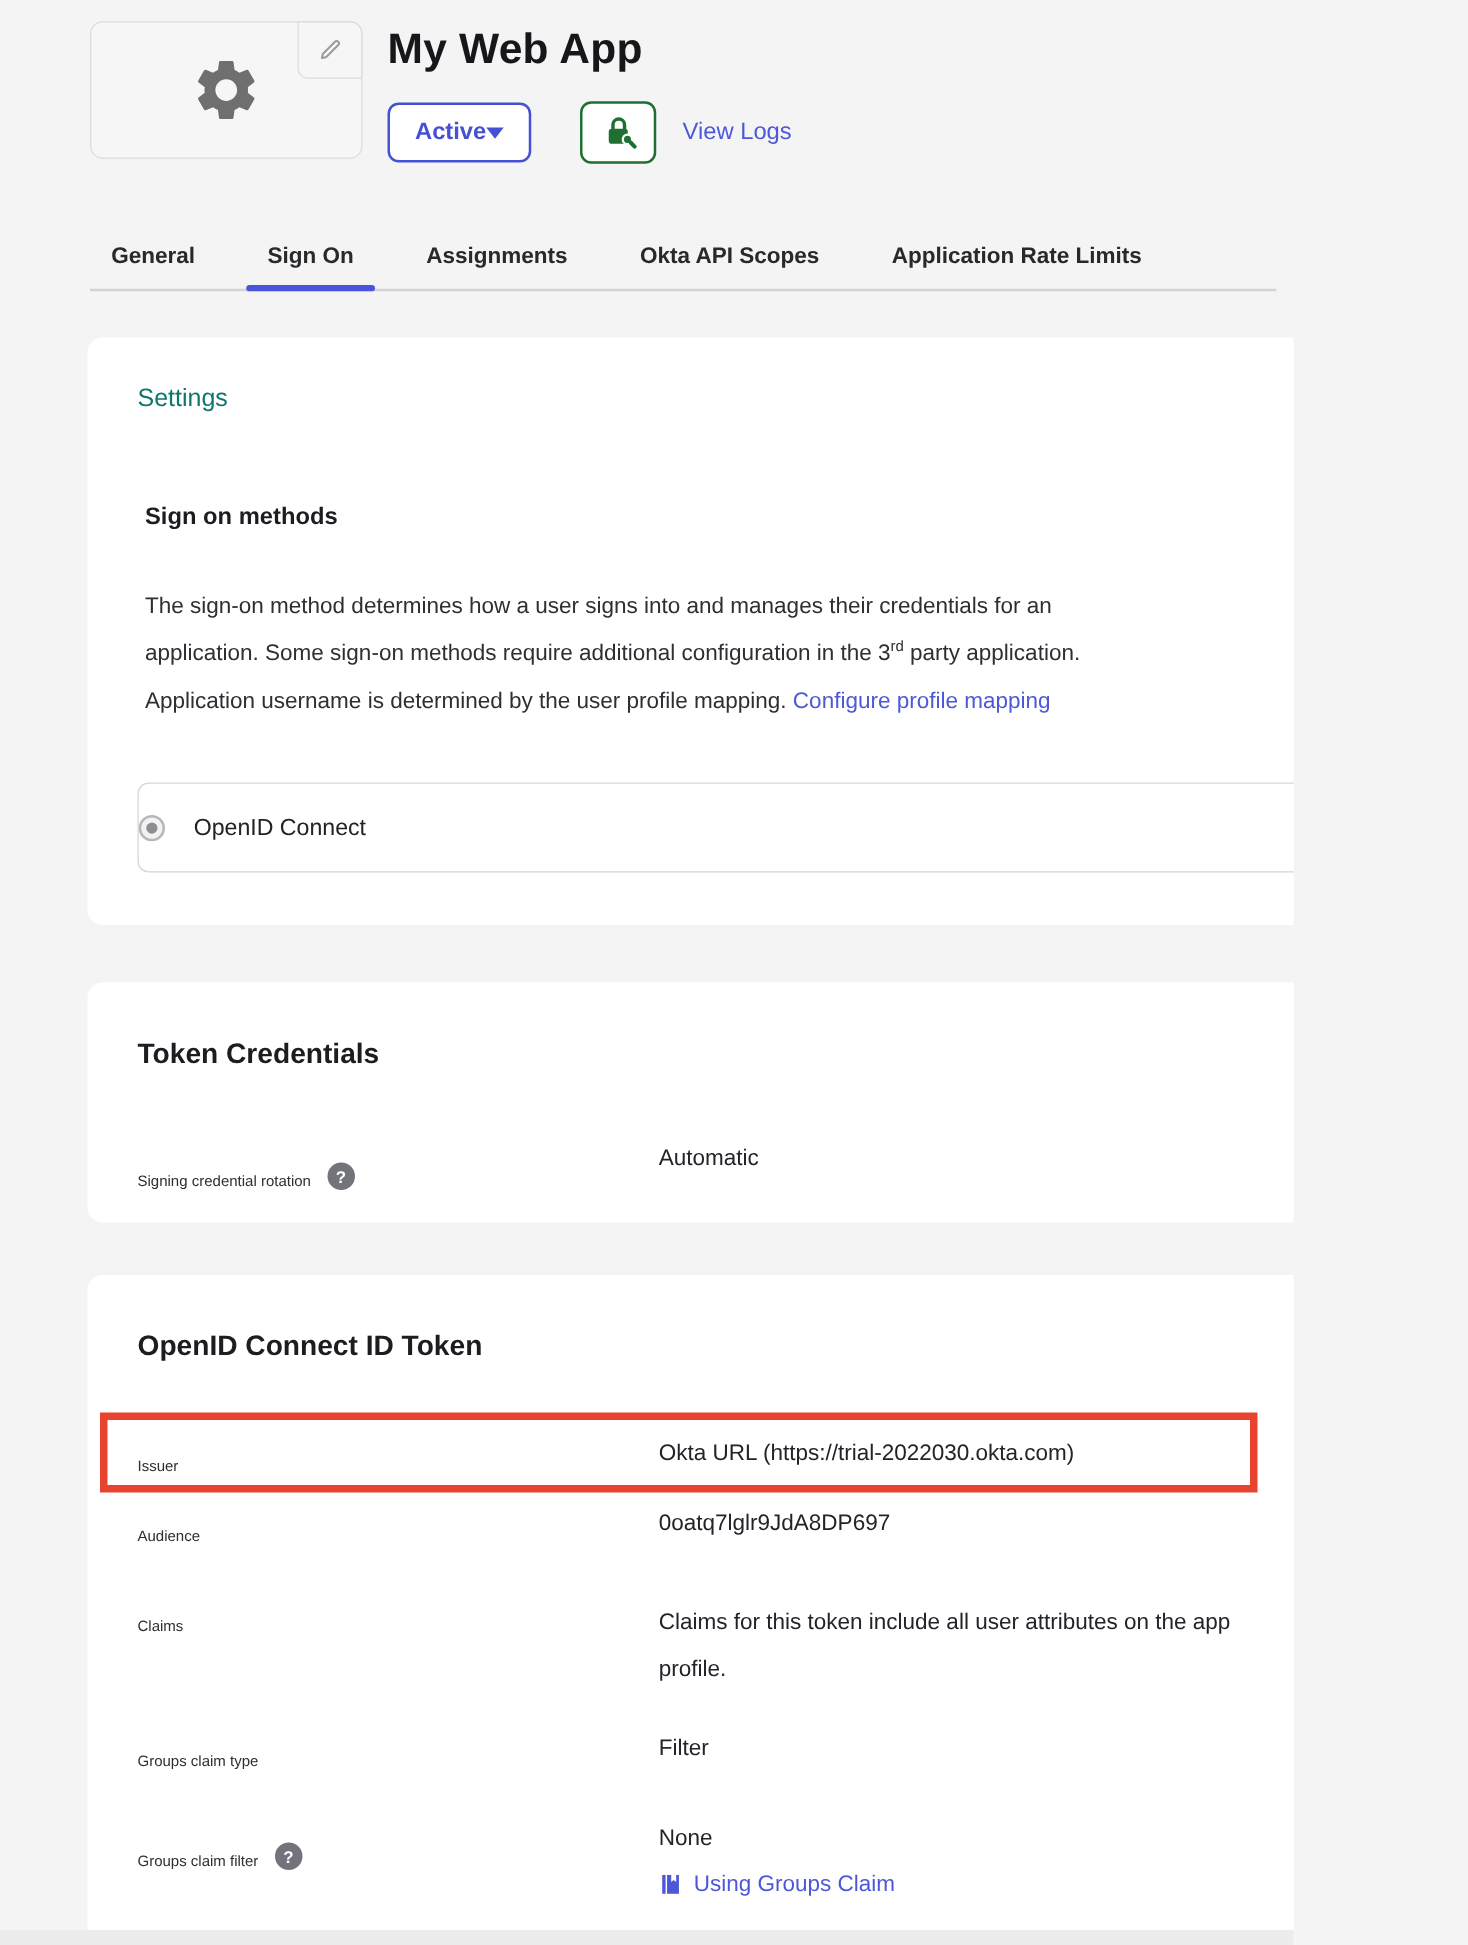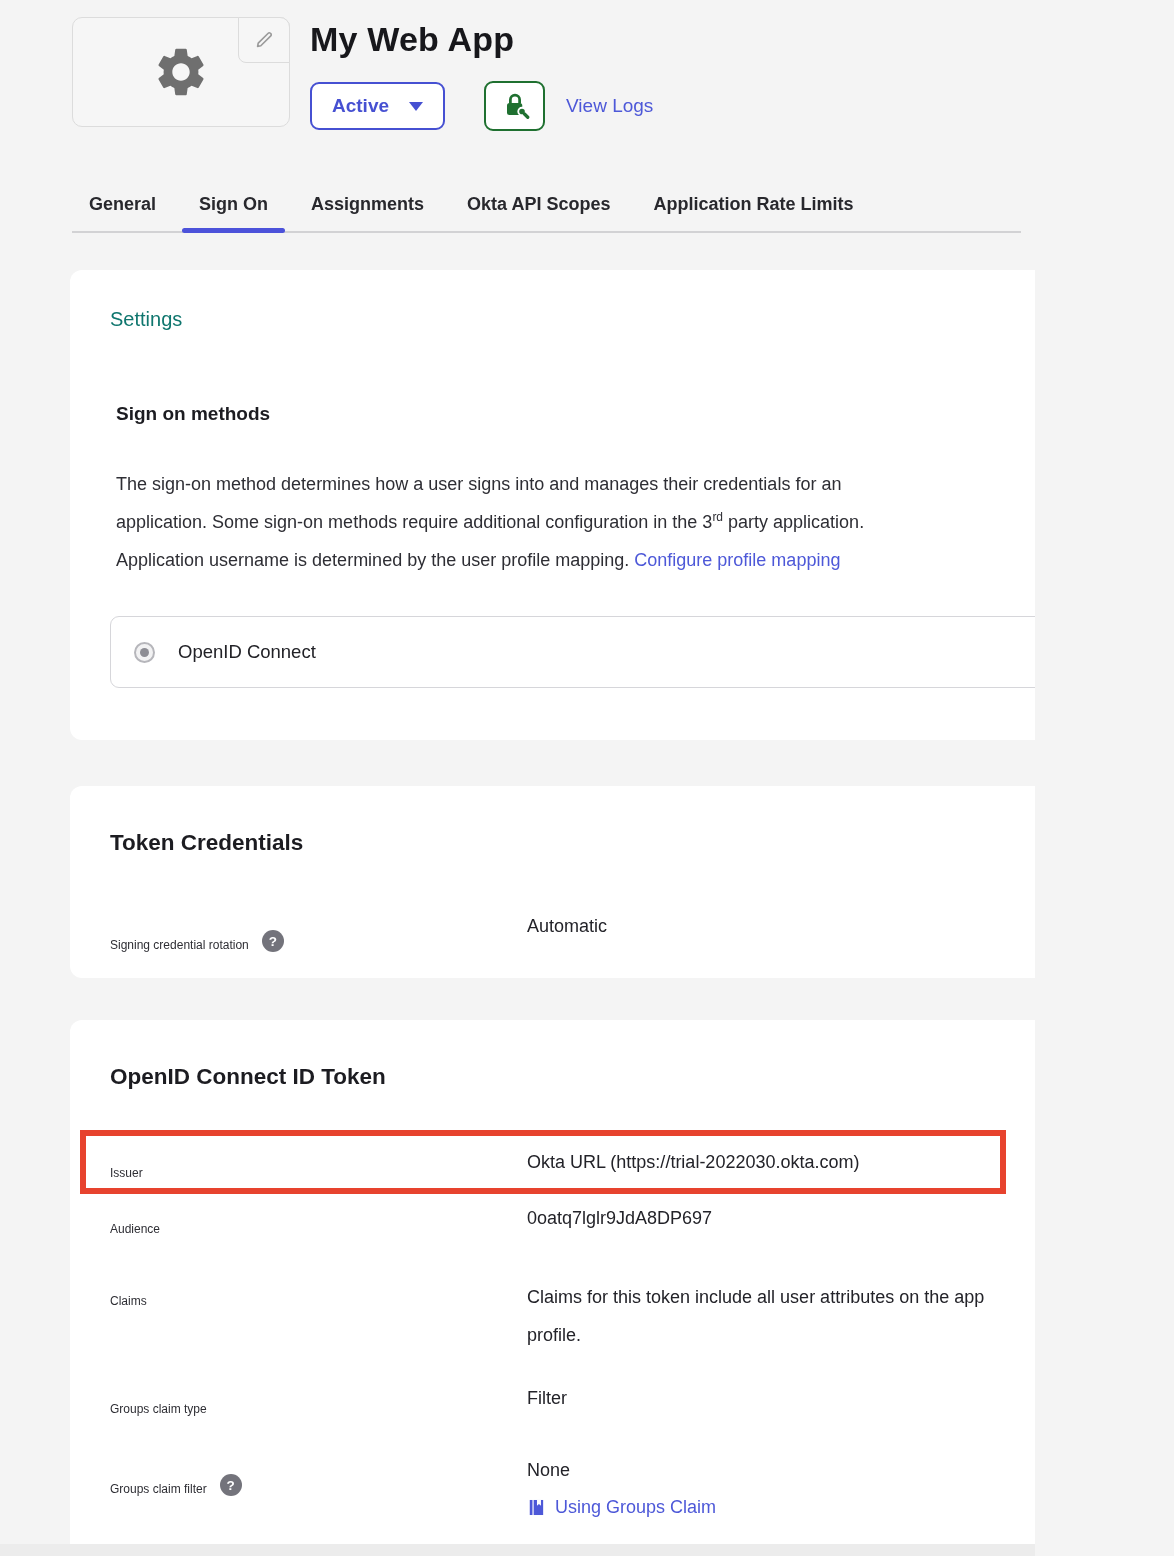--- a/index.html
+++ b/index.html
@@ -11,48 +11,48 @@
   .logo-box { position:absolute; left:72px; top:17px; width:218px; height:110px;
     background:#f6f6f6; border:1px solid #dcdcdc; border-radius:10px;
     display:flex; align-items:center; justify-content:center; }
   .logo-edit { position:absolute; top:-1px; right:-1px; width:52px; height:46px;
     border-left:1px solid #dcdcdc; border-bottom:1px solid #dcdcdc;
     border-top:1px solid #dcdcdc; border-right:1px solid #dcdcdc;
     border-radius:0 10px 0 8px; background:#f6f6f6;
     display:flex; align-items:center; justify-content:center; }
   .page-title { position:absolute; left:310px; top:20px; font-size:34px; font-weight:700; color:#17171b; letter-spacing:.2px; }
   .head-actions { position:absolute; left:310px; top:81px; height:50px; display:flex; align-items:center; }
-  .status-btn { display:flex; align-items:center; gap:20px; height:48px; padding:0 20px;
+  .status-btn { display:flex; align-items:center; gap:0; height:48px; padding:0 20px;
     background:#fff; border:2px solid #4650d2; border-radius:9px;
     color:#4650d2; font-size:19px; font-weight:700; font-family:inherit; cursor:pointer; }
   .caret { width:0; height:0; border-left:7px solid transparent; border-right:7px solid transparent; border-top:9px solid #4650d2; }
   .lock-btn { margin-left:39px; width:61px; height:50px; background:#fff; border:2px solid #1f7030; border-radius:9px;
     display:flex; align-items:center; justify-content:center; cursor:pointer; }
   .view-logs { margin-left:21px; font-size:19px; color:#4d58d8; text-decoration:none; cursor:pointer; }
 
   
-  .tabs { position:absolute; left:72px; right:14px; top:184px; display:flex; gap:9px; border-bottom:2px solid #d2d2d4; }
+  .tabs { position:absolute; left:72px; right:14px; top:184px; display:flex; gap:24px; border-bottom:2px solid #d2d2d4; }
   .tab { padding:10px 17px 16px; font-size:18px; font-weight:700; color:#28282d; cursor:pointer; position:relative; white-space:nowrap; }
   .tab.active::after { content:""; position:absolute; left:0; right:0; bottom:-2px; height:5px; background:#4c52da; border-radius:3px; }
 
   
   .card { position:absolute; left:70px; width:1082px; background:#fff; border-radius:12px; }
   .card-settings { top:270px; height:470px; }
   .card-token    { top:786px; height:192px; }
   .card-idtoken  { top:1020px; height:536px; }
 
   .card-settings h2 { position:absolute; left:40px; top:38px; font-size:20px; font-weight:400; color:#0f766e; }
   .card-settings h3 { position:absolute; left:46px; top:133px; font-size:19px; font-weight:700; color:#1c1c21; }
   .desc  { position:absolute; left:46px; top:198px; width:960px; font-size:18px; line-height:33px; color:#2e2e34; }
   .desc sup { font-size:12px; }
   .desc2 { position:absolute; left:46px; top:280px; width:960px; font-size:18px; color:#2e2e34; }
   .link  { color:#4d58d8; text-decoration:none; cursor:pointer; }
-  .option-box { position:absolute; left:40px; top:346px; width:1004px; height:72px;
+  .option-box { position:absolute; left:40px; top:356px; width:1004px; height:72px;
     border:1.5px solid #d6d6da; border-radius:9px; background:#fff;
-    display:flex; align-items:center; padding-left:23px; gap:23px; font-size:18.5px; color:#222227; cursor:pointer; }
+    display:flex; align-items:center; gap:23px; font-size:18.5px; color:#222227; cursor:pointer; }
   .radio { width:21px; height:21px; border-radius:50%; border:2px solid #b6b6bb; background:#f2f2f3;
     display:inline-flex; align-items:center; justify-content:center; flex:0 0 auto; }
   .radio::after { content:""; width:9px; height:9px; border-radius:50%; background:#8d8d94; }
 
   .card-head { display:flex; justify-content:space-between; align-items:flex-start; padding:44px 57px 0 40px; }
   .card-head h2 { font-size:22.5px; font-weight:700; color:#1c1c21; }
   .edit-link { font-size:17.5px; font-weight:700; color:#4a52cf; text-decoration:none; cursor:pointer;margin-top:12px; }
 
   .row { display:flex; align-items:flex-start; }
   .row-label { width:417px; flex:0 0 417px; font-size:12px; color:#2e2e34; display:flex; align-items:flex-end;margin-top:16px; }

